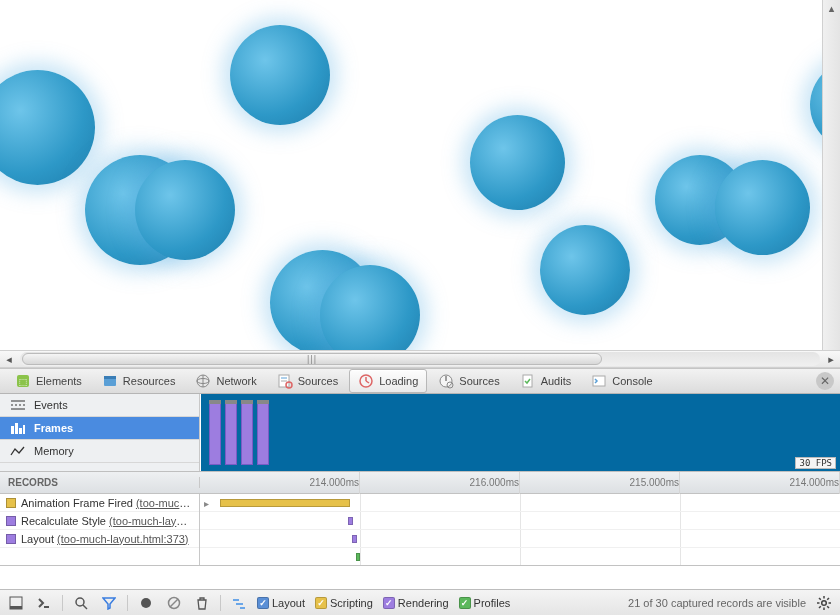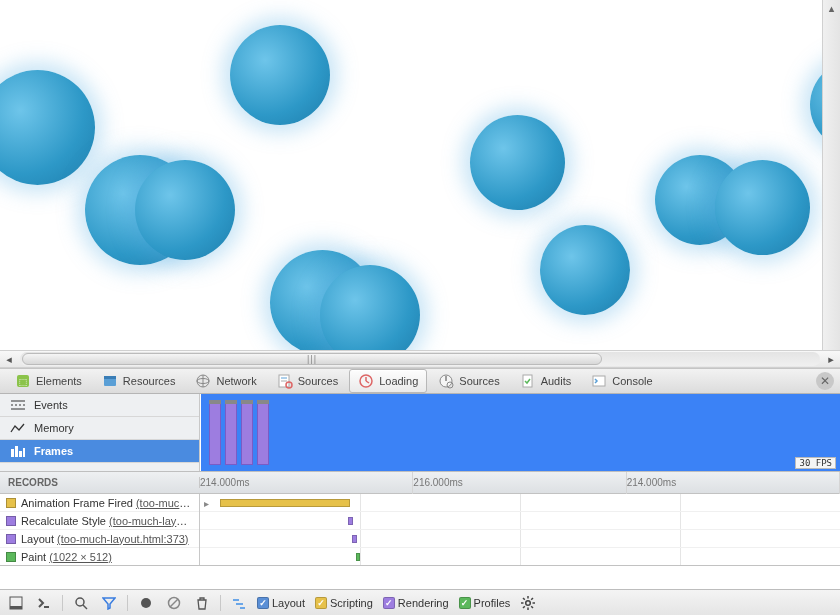--- a/index.html
+++ b/index.html
@@ -23,31 +23,31 @@
 .tabstrip .tab .ticon { width: 16px; height: 16px; display: flex; align-items: center; justify-content: center; }
 .tabstrip .spacer { flex: 1; }
 .tabstrip .close { width: 18px; height: 18px; border-radius: 50%; background: #c8c8c8; color: #666; display: flex; align-items: center; justify-content: center; cursor: pointer; font-size: 12px; }
 
 
 .timeline { display: flex; height: 78px; border-bottom: 1px solid #bfbfbf; justify-content: center; }
 .tl-sidebar { width: 200px; background: #eef0f2; border-right: 1px solid #c8c8c8; display: flex; flex-direction: column; }
 .tl-item { display: flex; align-items: center; gap: 8px; padding: 5px 10px; border-bottom: 1px solid #d7d7d7; cursor: pointer; }
 .tl-item.active { background: #4a8be0; color: #fff; font-weight: bold; }
 .tl-icon { width: 16px; display: flex; justify-content: center; }
-.tl-main { flex: 1; position: relative; background: #3b82f6; border-left: 1px solid #fff; }
+.tl-main { flex: 1; position: relative; background: #0369a1; border-left: 1px solid #fff; }
 .tl-bars { position: absolute; left: 8px; top: 6px; bottom: 6px; display: flex; gap: 4px; }
 .tl-bar { width: 12px; background: #9d7de0; border: 1px solid #7a5cc5; position: relative; }
 .tl-bar .top { position: absolute; top: -1px; left: -1px; right: -1px; height: 4px; background: #888; }
 .tl-fps { position: absolute; right: 4px; bottom: 2px; background: #f5f5f5; border: 1px solid #bbb; padding: 0 3px; font-size: 9px; font-family: monospace; }
 
 
 .records-head { height: 22px; background: linear-gradient(#eef0f2,#dde0e3); border-bottom: 1px solid #c2c2c2; display: flex; align-items: center; }
 .records-head .lh { width: 200px; padding: 0 8px; color: #666; font-weight: bold; font-size: 10px; border-right: 1px solid #c8c8c8; }
 .records-head .cols { flex: 1; display: flex; position: relative; }
-.records-head .col { flex: 1; text-align: left; color: #777; font-size: 10px; border-right: 1px solid #d5d5d5; line-height: 22px; }
+.records-head .col { flex: 1; text-align: right; color: #777; font-size: 10px; border-right: 1px solid #d5d5d5; line-height: 22px; }
 
 
 .records { height: 72px; overflow: hidden; display: flex; border-bottom: 1px solid #c2c2c2; }
 .records .lh { width: 200px; border-right: 1px solid #c8c8c8; }
 .rec-row { display: flex; align-items: center; height: 18px; padding: 0 6px; gap: 5px; border-bottom: 1px solid #f0f0f0; }
 .rec-row .sw { width: 10px; height: 10px; border: 1px solid rgba(0,0,0,0.25); }
 .rec-row .nm { white-space: nowrap; overflow: hidden; text-overflow: ellipsis; flex: 1; }
 .rec-row .nm u { color: #555; }
 .records .data { flex: 1; position: relative; }
 .data-row { height: 18px; border-bottom: 1px solid #f0f0f0; position: relative; }
@@ -182,38 +182,38 @@
       <div class="tl-item">
         <span class="tl-icon" style="color:#333">
           <svg width="16" height="12" viewBox="0 0 16 12">
             <line x1="1" y1="2" x2="15" y2="2" stroke="#333"></line>
             <line x1="1" y1="6" x2="15" y2="6" stroke="#333" stroke-dasharray="2 2"></line>
             <line x1="1" y1="10" x2="15" y2="10" stroke="#333"></line>
           </svg>
         </span>
         <span>Events</span>
       </div>
-      <div class="tl-item">
-        <span class="tl-icon" style="color:#333">
-          <svg width="16" height="12" viewBox="0 0 16 12">
-            <path d="M1 10 L5 4 L9 8 L14 2" fill="none" stroke="#333" stroke-width="1.3"></path>
-          </svg>
-        </span>
-        <span>Memory</span>
-      </div>
       <div class="tl-item active">
         <span class="tl-icon" style="color:#fff">
           <svg width="16" height="12" viewBox="0 0 16 12">
             <rect x="1" y="4" width="3" height="8" fill="currentColor"></rect>
             <rect x="5" y="1" width="3" height="11" fill="currentColor"></rect>
             <rect x="9" y="6" width="3" height="6" fill="currentColor"></rect>
             <rect x="13" y="3" width="2" height="9" fill="currentColor"></rect>
           </svg>
         </span>
         <span>Frames</span>
+      </div>
+      <div class="tl-item">
+        <span class="tl-icon" style="color:#333">
+          <svg width="16" height="12" viewBox="0 0 16 12">
+            <path d="M1 10 L5 4 L9 8 L14 2" fill="none" stroke="#333" stroke-width="1.3"></path>
+          </svg>
+        </span>
+        <span>Memory</span>
       </div>
     </div>
   <div class="tl-main">
     <div class="tl-bars">
       <div class="tl-bar">
           <div class="top"></div>
         </div>
       <div class="tl-bar">
           <div class="top"></div>
         </div>
@@ -226,41 +226,38 @@
     </div>
     <div class="tl-fps">30 FPS</div>
   </div>
 </div>
 
 <div class="records-head">
   <div class="lh">RECORDS</div>
   <div class="cols" id="time-cols">
       <div class="col">214.000ms</div>
       <div class="col">216.000ms</div>
+      <div class="col">215.000ms</div>
       <div class="col">214.000ms</div>
     </div>
 </div>
 
 <div class="records">
   <div class="lh" id="rec-names">
       <div class="rec-row">
         <span class="sw" style="background:#e6c14a"></span>
         <span class="nm">Animation Frame Fired <u>(too-much-...</u></span>
       </div>
       <div class="rec-row">
         <span class="sw" style="background:#9d7de0"></span>
         <span class="nm">Recalculate Style <u>(too-much-layou...</u></span>
       </div>
       <div class="rec-row">
         <span class="sw" style="background:#9d7de0"></span>
         <span class="nm">Layout <u>(too-much-layout.html:373)</u></span>
-      </div>
-      <div class="rec-row">
-        <span class="sw" style="background:#5cb85c"></span>
-        <span class="nm">Paint <u>(1022 × 512)</u></span>
       </div>
     </div>
   <div class="data" id="rec-data">
     <div class="expand-tri">▸</div>
   <div class="data-col-line" style="left: 160px;"></div>
       <div class="data-col-line" style="left: 320px;"></div>
       <div class="data-col-line" style="left: 480px;"></div>
       <div class="data-row">
         <div class="data-bar" style="left: 20px; width: 130px; background: rgb(230, 193, 74);"></div>
       </div>
@@ -337,20 +334,21 @@
       </div>
       <div class="chk">
         <span class="box" style="background:#9d7de0">✓</span>
         <span>Rendering</span>
       </div>
       <div class="chk">
         <span class="box" style="background:#5cb85c">✓</span>
         <span>Profiles</span>
       </div>
     </div>
+  <div class="status">21 of 30 captured records are visible</div>
   <div class="ibtn">
       <svg width="16" height="16" viewBox="0 0 16 16">
         <circle cx="8" cy="8" r="2.3" fill="none" stroke="#444" stroke-width="1.5"></circle>
         <g stroke="#444" stroke-width="1.5">
           <line x1="8" y1="1" x2="8" y2="3.5"></line>
           <line x1="8" y1="12.5" x2="8" y2="15"></line>
           <line x1="1" y1="8" x2="3.5" y2="8"></line>
           <line x1="12.5" y1="8" x2="15" y2="8"></line>
           <line x1="3" y1="3" x2="4.8" y2="4.8"></line>
           <line x1="11.2" y1="11.2" x2="13" y2="13"></line>

